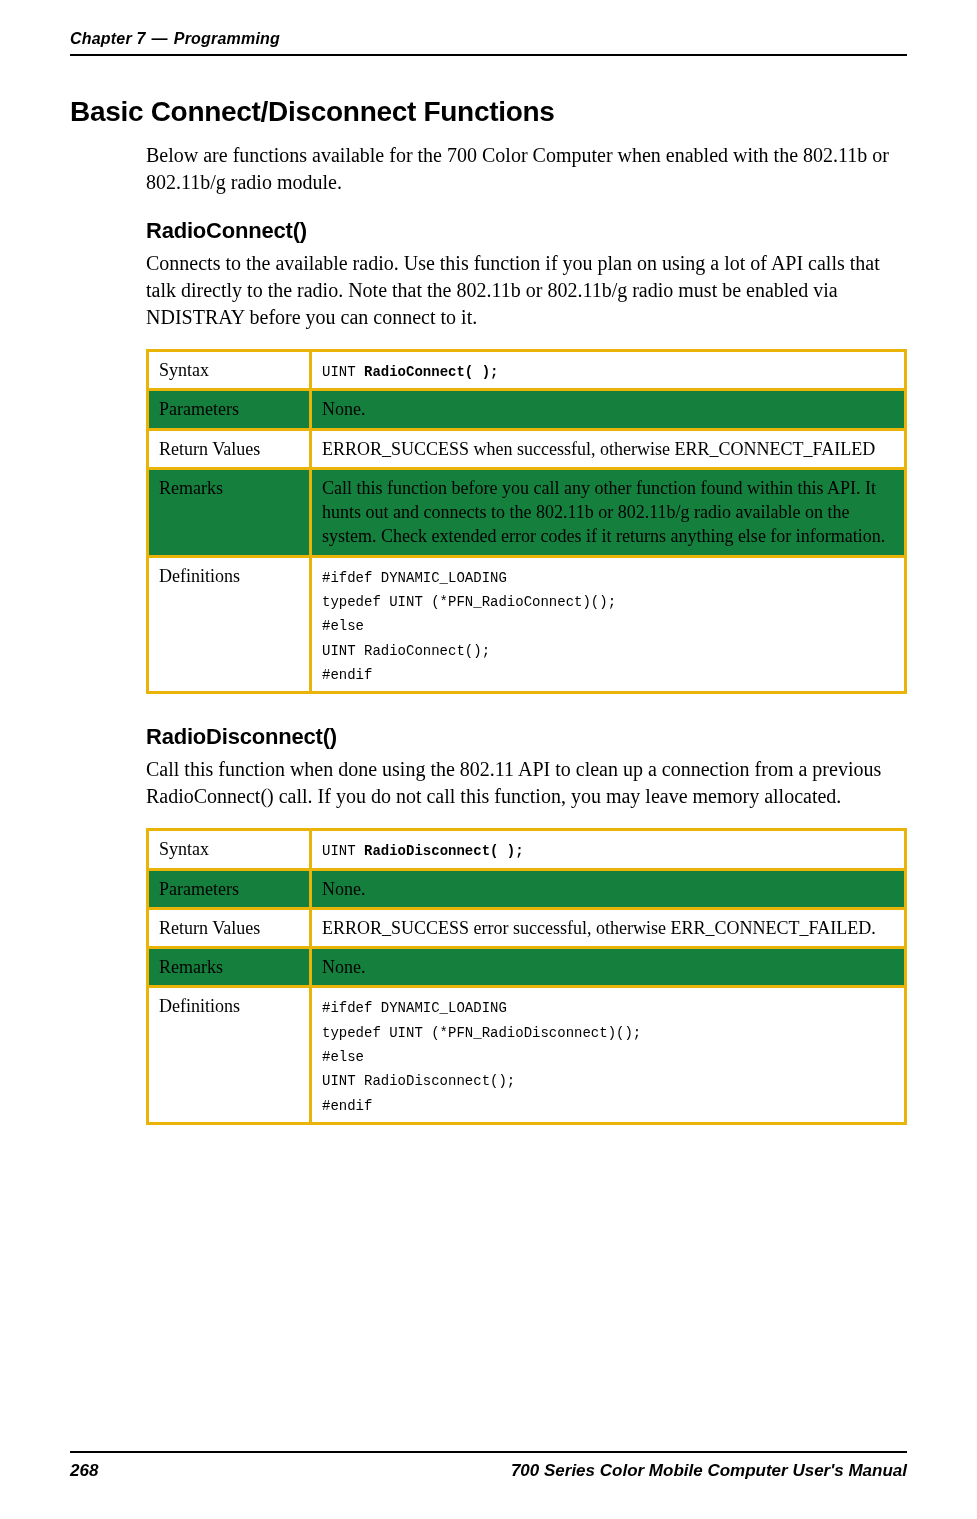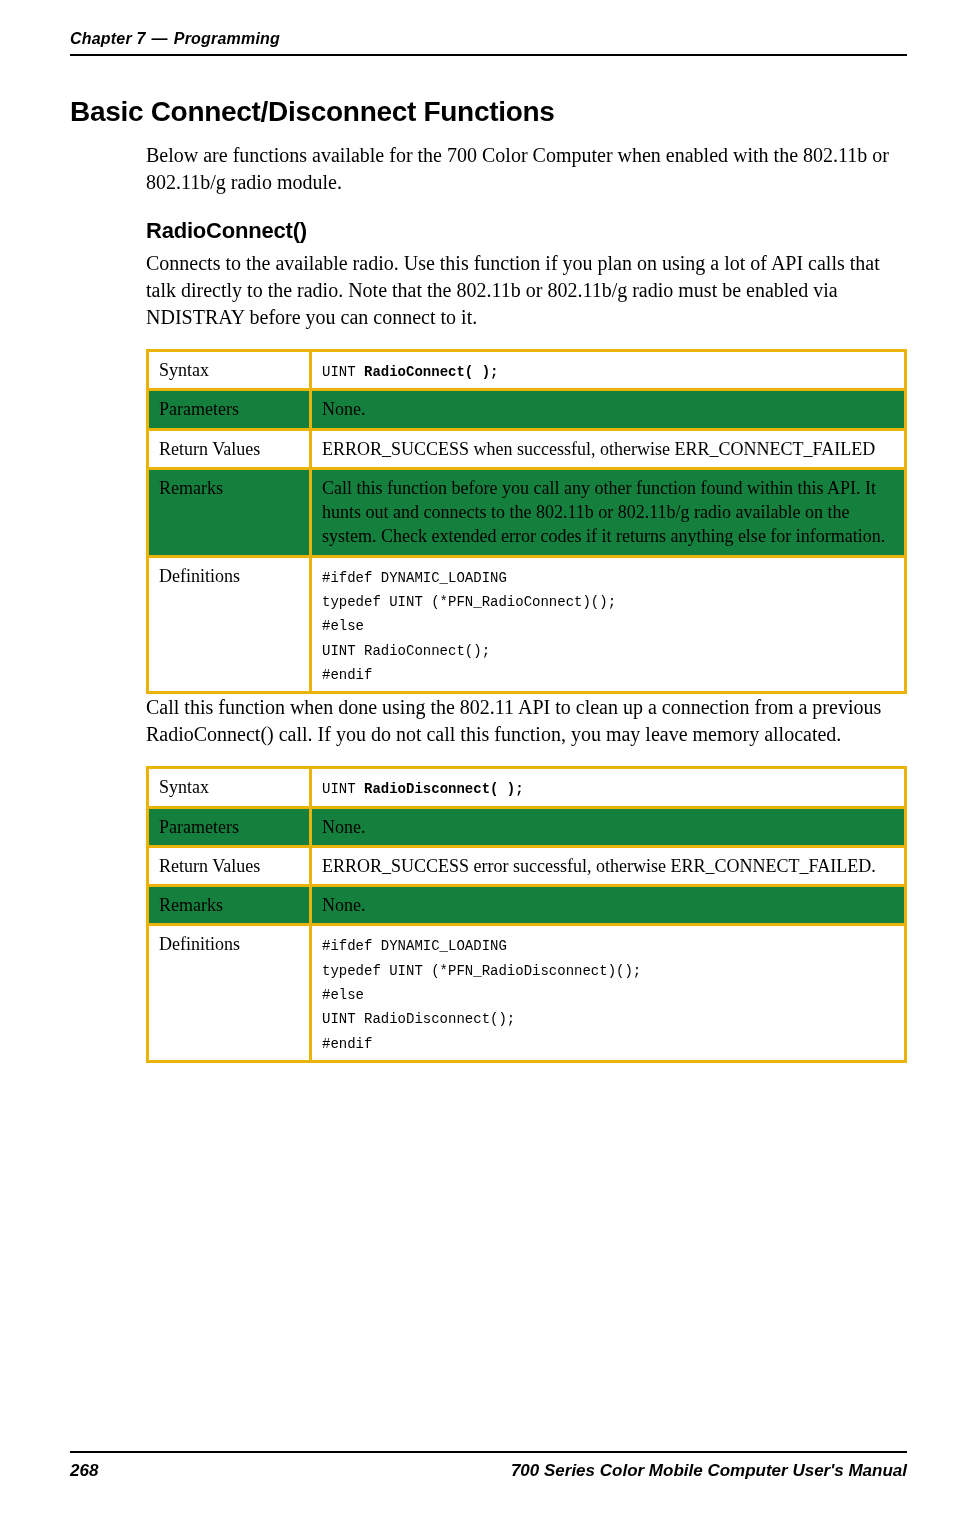--- a/index.html
+++ b/index.html
@@ -148,20 +148,21 @@
         <td class="label">Definitions</td>
         <td><span class="mono">#ifdef DYNAMIC_LOADING
 typedef UINT (*PFN_RadioConnect)();
 #else
 UINT RadioConnect();
 #endif</span></td>
       </tr>
     </tbody>
       </table>
 
+    <h2 class="func-title" style="margin-top:30px">RadioDisconnect()</h2>
     <p class="body">Call this function when done using the 802.11 API to clean up a connection from a previous RadioConnect() call. If you do not call this function, you may leave memory allocated.</p>
 
     <table class="api">
       <tbody>
           <tr>
         <td class="label">Syntax</td>
         <td><span class="mono">UINT </span><span class="mono mono-bold">RadioDisconnect( );</span></td>
       </tr>
       <tr class="shade">
         <td class="label">Parameters</td>

